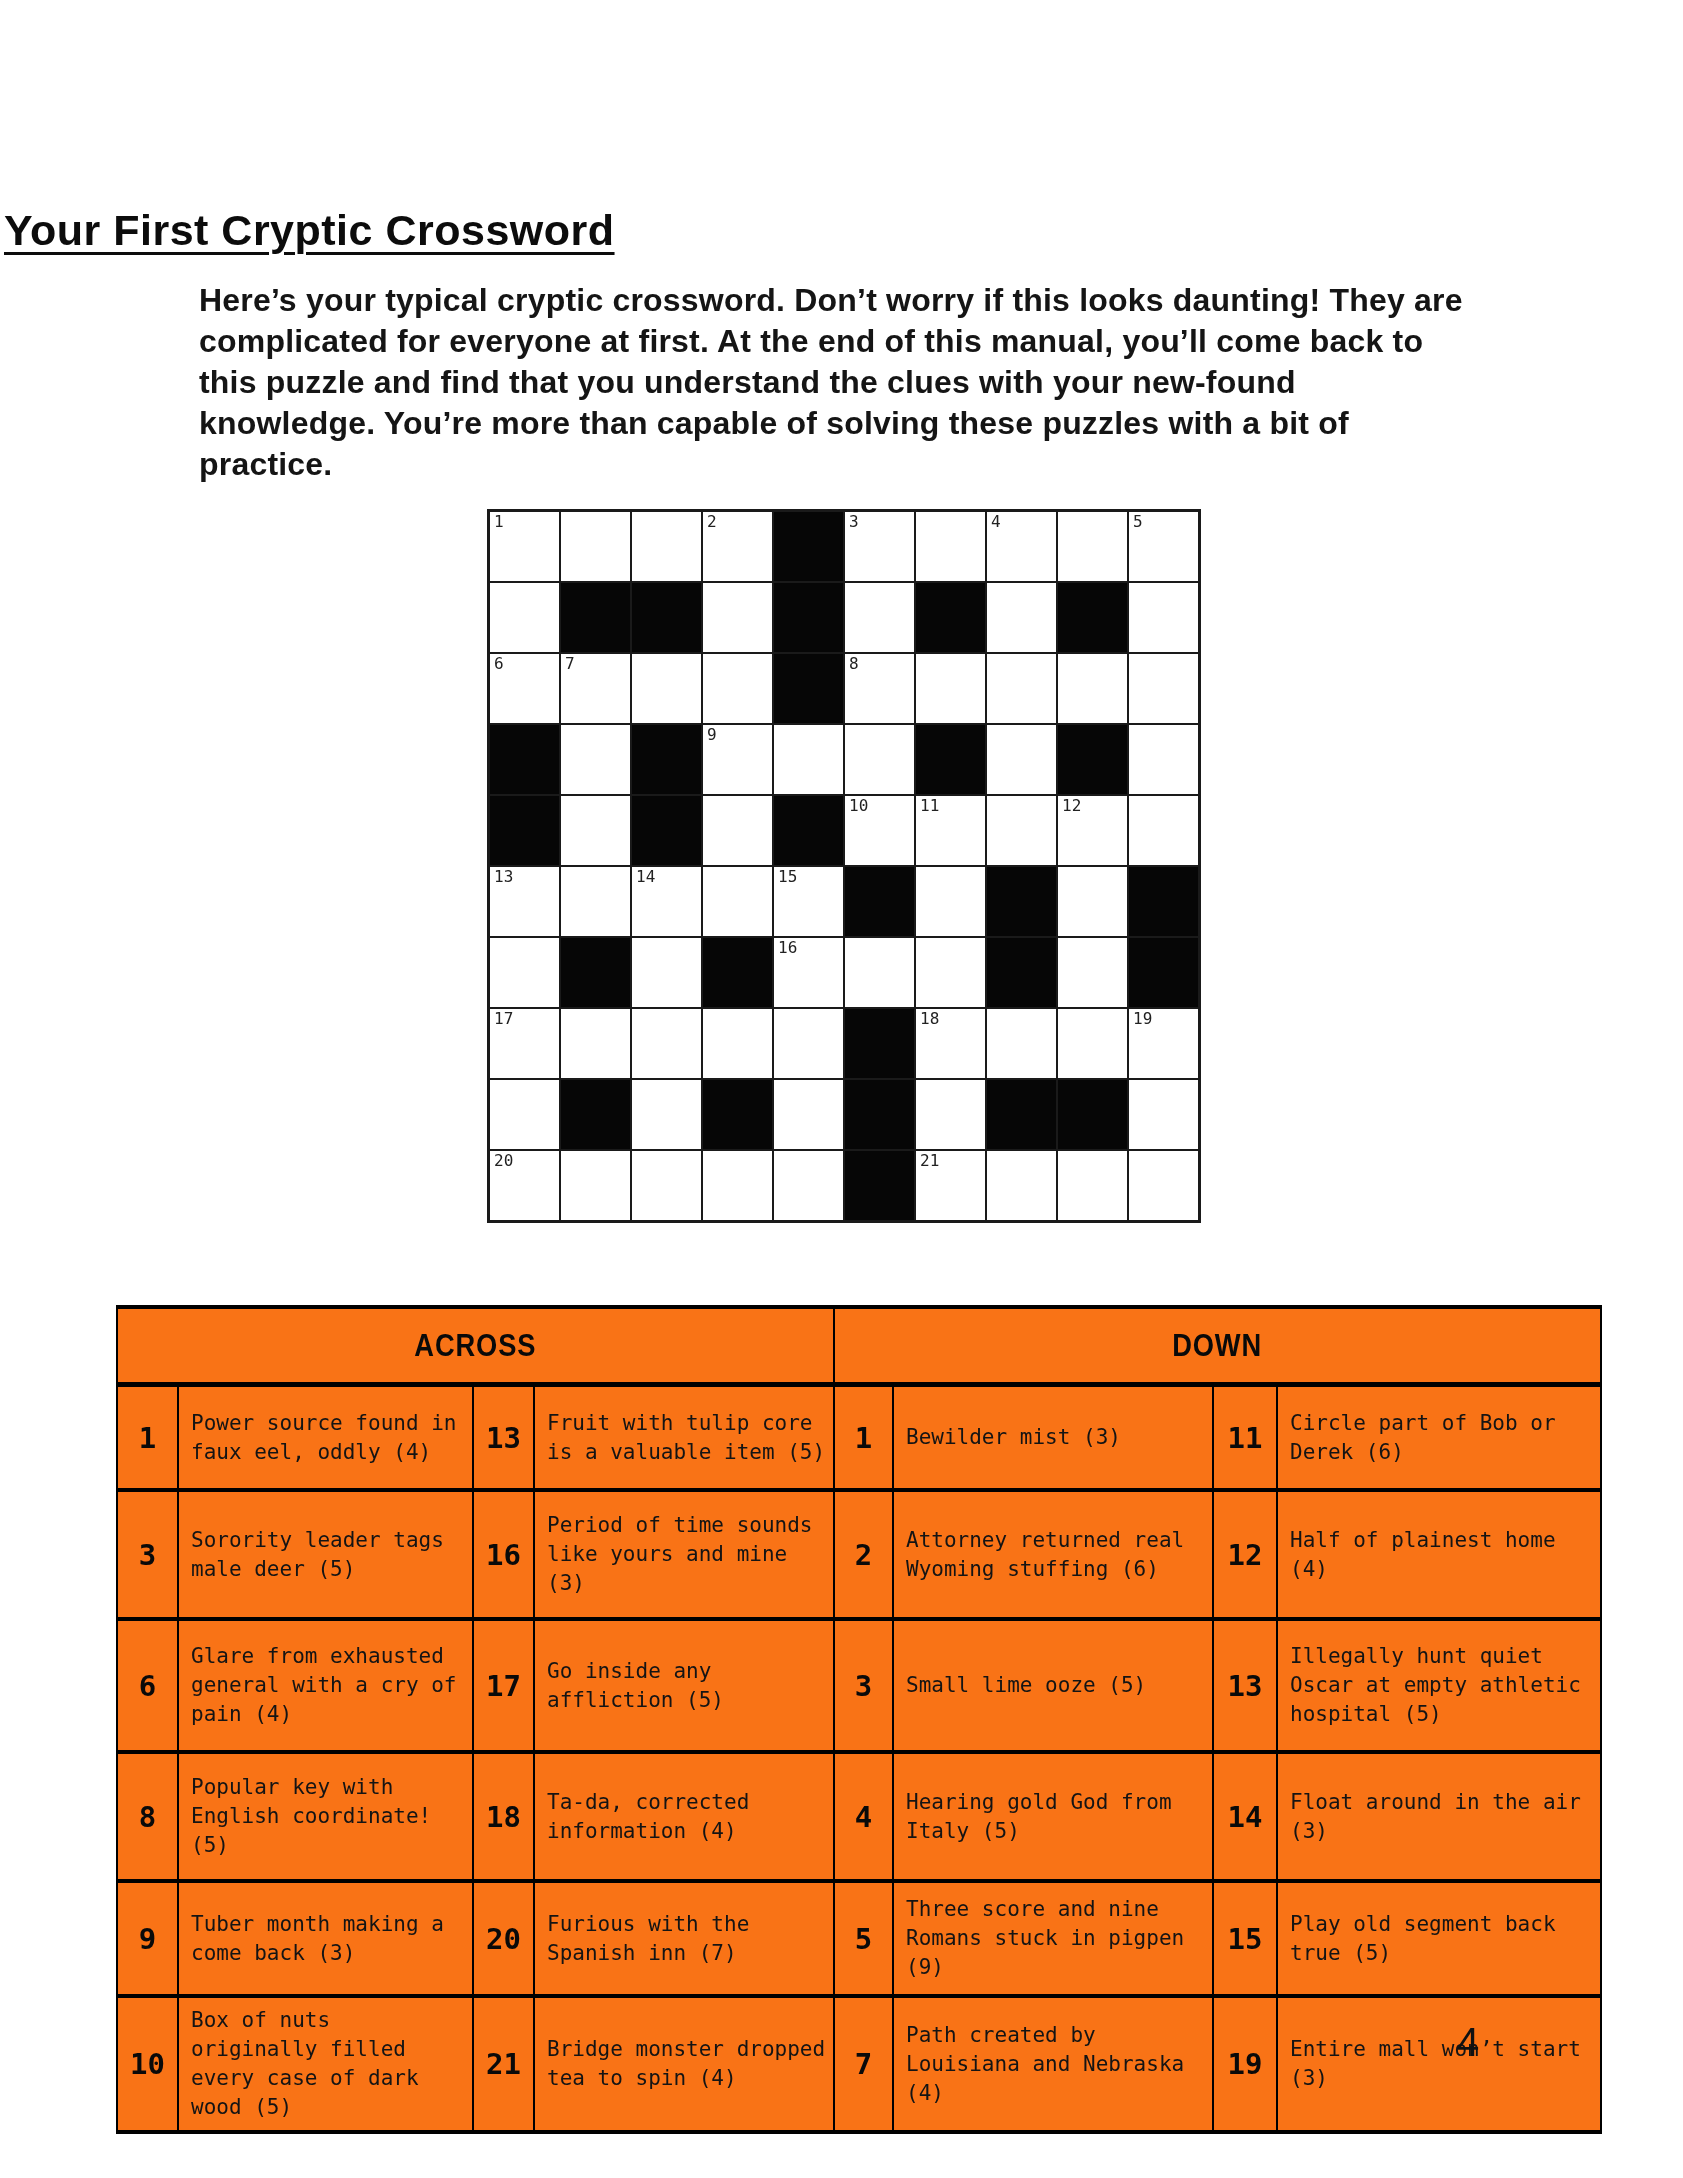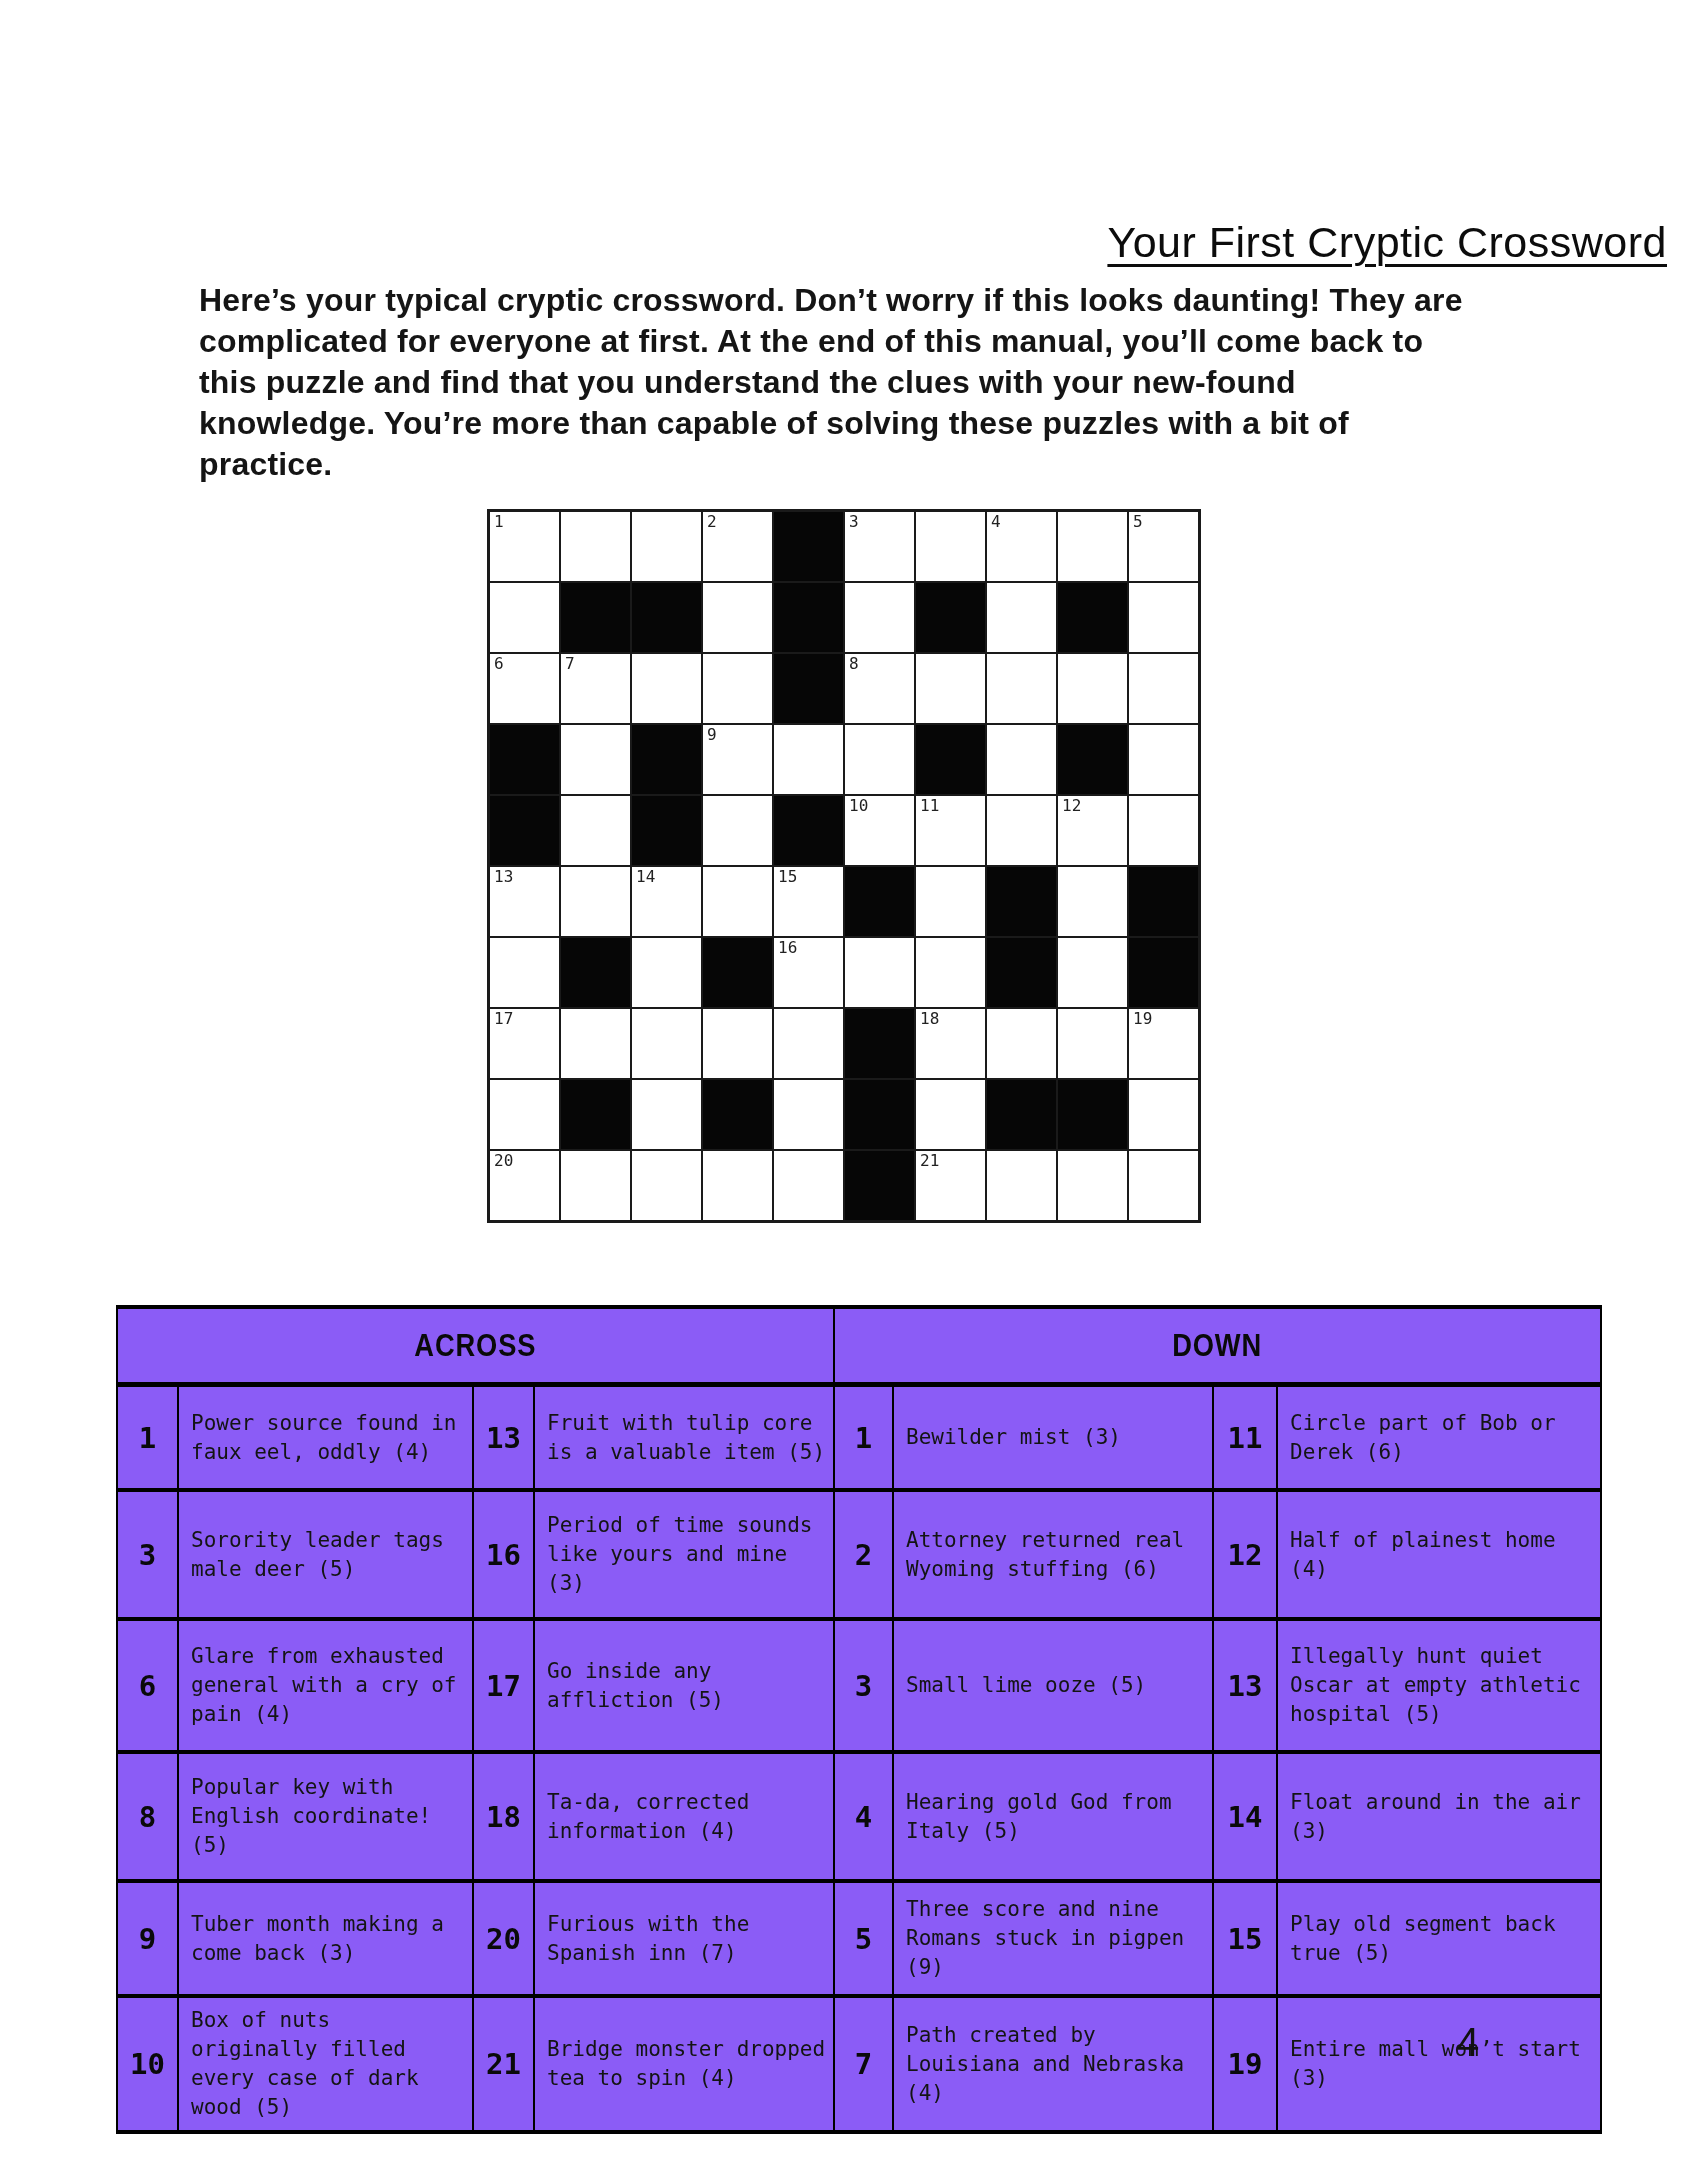--- a/index.html
+++ b/index.html
@@ -10,24 +10,24 @@
     background: #ffffff;
     color: #111;
     font-family: "Liberation Sans", sans-serif;
     overflow: hidden;
   }
   .title {
     position: absolute;
     top: 202px;
     left: 0;
     right: 0;
-    margin: 16px;
-    text-align: right;
+    margin: 4px;
+    text-align: left;
     font-size: 43px;
-    font-weight: 400;
+    font-weight: 700;
     letter-spacing: 0.5px;
     color: #0c0c0c;
     text-decoration: underline;
     text-decoration-thickness: 3px;
     text-underline-offset: 7px;
   }
   .intro {
     position: absolute;
     top: 280px;
     left: 199px;
@@ -69,21 +69,21 @@
     line-height: 20px;
   }
   
   .clues {
     position: absolute;
     left: 116px;
     top: 1305px;
     width: 1485px;
     border-collapse: collapse;
     table-layout: fixed;
-    background: #8b5cf6;
+    background: #f97316;
   }
   .clues th, .clues td {
     border-left: 2px solid #000;
     border-right: 2px solid #000;
     border-top: 4px solid #000;
     border-bottom: 4px solid #000;
     vertical-align: middle;
     padding: 0;
   }
   .clues thead th {

